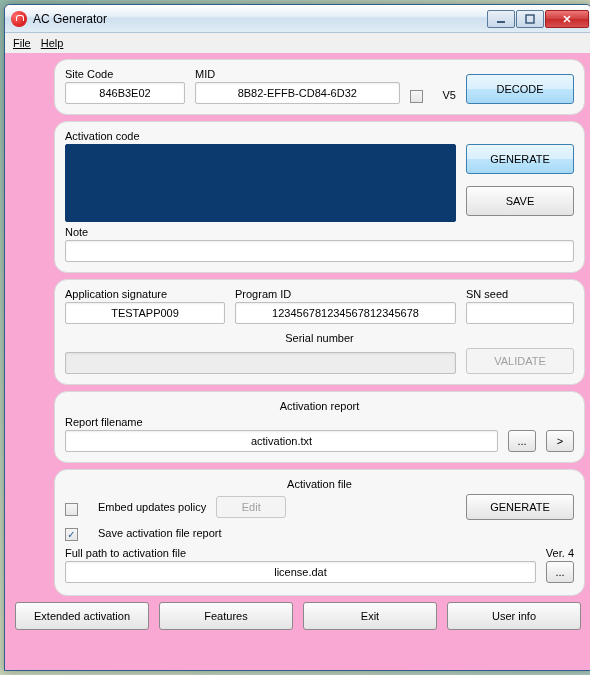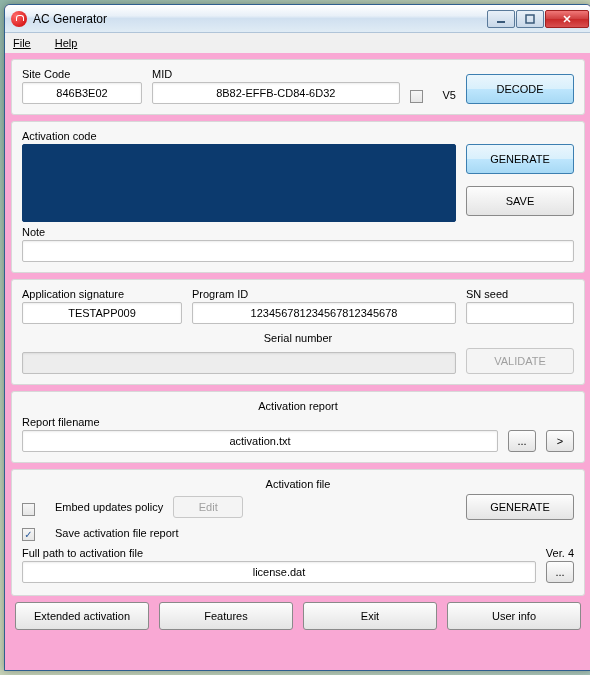--- a/index.html
+++ b/index.html
@@ -6,24 +6,24 @@
 body { background: linear-gradient(135deg, #8fb5a8 0%, #c8d4b8 50%, #a8c5b9 100%); width: 590px; height: 675px; overflow: hidden; }
 .window { position: absolute; top: 4px; left: 4px; width: 588px; height: 667px; background: #f9a8d4; border: 1px solid #2f5f8f; border-radius: 6px 6px 0 0; box-shadow: 0 0 8px rgba(0,0,0,0.3); display: flex; flex-direction: column; }
 .titlebar { height: 28px; background: linear-gradient(to bottom, #ffffff 0%, #e8f0f8 40%, #d0e0f0 50%, #e0ecf5 100%); border-radius: 5px 5px 0 0; display: flex; align-items: center; padding: 0 2px 0 6px; border-bottom: 1px solid #b0c4d8; }
 .titlebar .icon { width: 16px; height: 16px; border-radius: 50%; background: radial-gradient(circle at 30% 30%, #ff6b6b, #cc0000); position: relative; margin-right: 6px; }
 .titlebar .icon::after { content: ""; position: absolute; top: 4px; left: 5px; width: 6px; height: 5px; border: 1.5px solid white; border-bottom: none; border-radius: 3px 3px 0 0; }
 .titlebar .title { flex: 1; color: #000; font-size: 12px; }
 .winbtns { display: flex; gap: 1px; }
 .winbtn { width: 28px; height: 18px; border: 1px solid #5a7a9a; border-radius: 2px; background: linear-gradient(to bottom, #e8f0f8, #c8d8e8); display: flex; align-items: center; justify-content: center; color: #3a5a7a; }
 .winbtn.close { width: 44px; background: linear-gradient(to bottom, #f07878, #d04040 49%, #c82828 50%, #d85050); border-color: #a02020; color: white; }
 .winbtn svg { width: 10px; height: 10px; }
-.menubar { height: 20px; display: flex; align-items: center; padding: 0 8px; gap: 24px; background: #f0f0f0; }
+.menubar { height: 20px; display: flex; align-items: center; padding: 0 8px; gap: 10px; background: #f0f0f0; }
 .menubar span { text-decoration: underline; text-underline-offset: 1px; color: #000; }
 .content { flex: 1; padding: 6px; display: flex; flex-direction: column; gap: 6px; }
-.group { border: 1px solid #d8d8d8; border-radius: 3px; background: #f7f7f7; padding: 8px 10px 10px 10px; position: relative; }
+.group { border: 1px solid #d8d8d8; border-radius: 13px; background: #f7f7f7; padding: 8px 10px 10px 10px; position: relative; margin-left: 43px; }
 .label { color: #000; margin-bottom: 2px; display: block; }
 .row { display: flex; gap: 10px; align-items: flex-end; }
 .col { display: flex; flex-direction: column; }
 .input { height: 22px; border: 1px solid #c0c0c0; border-radius: 2px; background: #fff; padding: 8px 6px; text-align: center; color: #000; box-shadow: inset 0 1px 2px rgba(0,0,0,0.08); }
 .input.left { text-align: center; }
 .input.disabled { background: #ededed; color: #888; }
 .btn { height: 24px; border: 1px solid #8a8a8a; border-radius: 3px; background: linear-gradient(to bottom, #fdfdfd, #e4e4e4); color: #000; display: flex; align-items: center; justify-content: center; cursor: default; }
 .btn.primary { border: 1px solid #3c7fb1; background: linear-gradient(to bottom, #eaf6fd 0%, #d9f0fc 49%, #bee6fd 50%, #a7d9f5 100%); }
 .btn.disabled { color: #a0a0a0; border-color: #c8c8c8; background: #f4f4f4; }
 .checkbox { width: 13px; height: 13px; border: 1px solid #8e8e8e; background: linear-gradient(to bottom,#f6f6f6,#e6e6e6); display: inline-flex; align-items: center; justify-content: center; margin-right: 4px; position: relative; top: 2px; }

